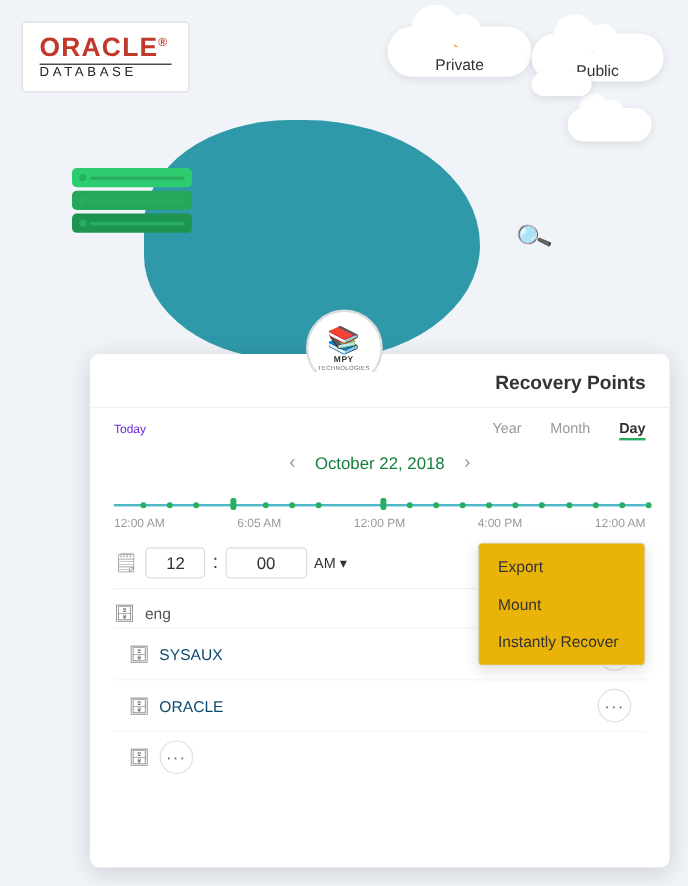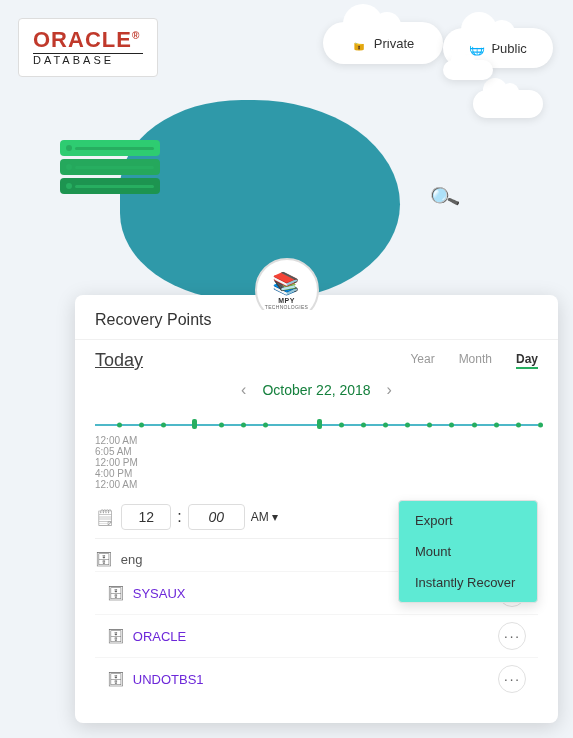--- a/index.html
+++ b/index.html
@@ -59,20 +59,21 @@
       border-radius: 50px;
       display: flex;
       align-items: center;
       justify-content: center;
       gap: 6px;
       padding: 8px 16px;
       font-size: 13px;
       font-weight: 500;
       color: #333;
       box-shadow: 0 2px 8px rgba(0,0,0,0.1);
+      flex-direction: column;
     }
     .cloud::before, .cloud::after {
       content: '';
       position: absolute;
       background: white;
       border-radius: 50%;
     }
     .cloud-private {
       top: 22px; right: 130px;
       width: 120px; height: 42px;
@@ -229,40 +230,40 @@
       box-shadow: 0 4px 20px rgba(0,0,0,0.15);
       overflow: hidden;
     }
 
     .card-header {
       padding: 16px 20px 10px;
       border-bottom: 1px solid #f0f0f0;
     }
     .card-title {
       font-size: 16px;
-      font-weight: 400;
-      color: #333;
+      font-weight: 700;
+      color: #333;
+      text-align: right;
     }
 
     .card-body {
       padding: 10px 20px;
     }
 
     
     .date-controls {
       display: flex;
       align-items: center;
       justify-content: space-between;
       margin-bottom: 10px;
     }
     .today-label {
-      color: #404040;
-      font-size: 18px;
+      color: #6d28d9;
+      font-size: 10px;
       font-weight: 500;
-      text-decoration: underline;
     }
     .view-tabs {
       display: flex;
       gap: 24px;
       font-size: 12px;
       color: #999;
     }
     .view-tab-active {
       color: #333;
       border-bottom: 2px solid #27ae60;
@@ -322,21 +323,20 @@
       position: absolute;
       top: 50%;
       transform: translateY(-60%);
     }
     .timeline-labels {
       display: flex;
       justify-content: space-between;
       font-size: 10px;
       color: #999;
       margin-top: 2px;
-      flex-direction: column;
     }
 
     
     .time-input-row {
       display: flex;
       align-items: center;
       gap: 6px;
       padding: 8px 0;
       border-bottom: 1px solid #f0f0f0;
       position: relative;
@@ -357,39 +357,38 @@
     .time-sep {
       font-size: 16px;
       color: #333;
       font-weight: 300;
     }
     .time-input-min {
       border: 1px solid #ddd;
       border-radius: 4px;
       padding: 4px 8px;
       font-size: 14px;
-      width: 57px;
+      width: 68px;
       text-align: center;
       color: #333;
-      font-style: italic;
     }
     .ampm-select {
       font-size: 12px;
       color: #333;
       border: none;
       background: transparent;
       cursor: pointer;
     }
 
     
     .context-menu {
       position: absolute;
       right: 0;
       top: 4px;
-      background: #5eead4;
+      background: #eab308;
       border: 1px solid #e0e0e0;
       border-radius: 4px;
       box-shadow: 0 4px 12px rgba(0,0,0,0.12);
       padding: 4px 0;
       min-width: 140px;
       z-index: 20;
     }
     .context-menu-item {
       padding: 8px 16px;
       font-size: 13px;
@@ -418,21 +417,21 @@
     }
     .db-child-row {
       display: flex;
       align-items: center;
       padding: 7px 12px;
       gap: 8px;
       border-top: 1px solid #f5f5f5;
     }
     .db-child-name {
       font-size: 13px;
-      color: #6d28d9;
+      color: #0c4a6e;
       flex: 1;
     }
     .db-ellipsis-btn {
       width: 28px; height: 28px;
       border-radius: 50%;
       border: 1px solid #e0e0e0;
       background: white;
       display: flex;
       align-items: center;
       justify-content: center;
@@ -575,18 +574,17 @@
         <span class="db-child-name">SYSAUX</span>
         <button class="db-ellipsis-btn">···</button>
       </div>
       <div class="db-child-row">
         <span class="db-icon">🗄</span>
         <span class="db-child-name">ORACLE</span>
         <button class="db-ellipsis-btn">···</button>
       </div>
       <div class="db-child-row">
         <span class="db-icon">🗄</span>
-        <span class="db-child-name">UNDOTBS1</span>
         <button class="db-ellipsis-btn">···</button>
       </div>
     </div>
   </div>
 </div>
 
 </body></html>

